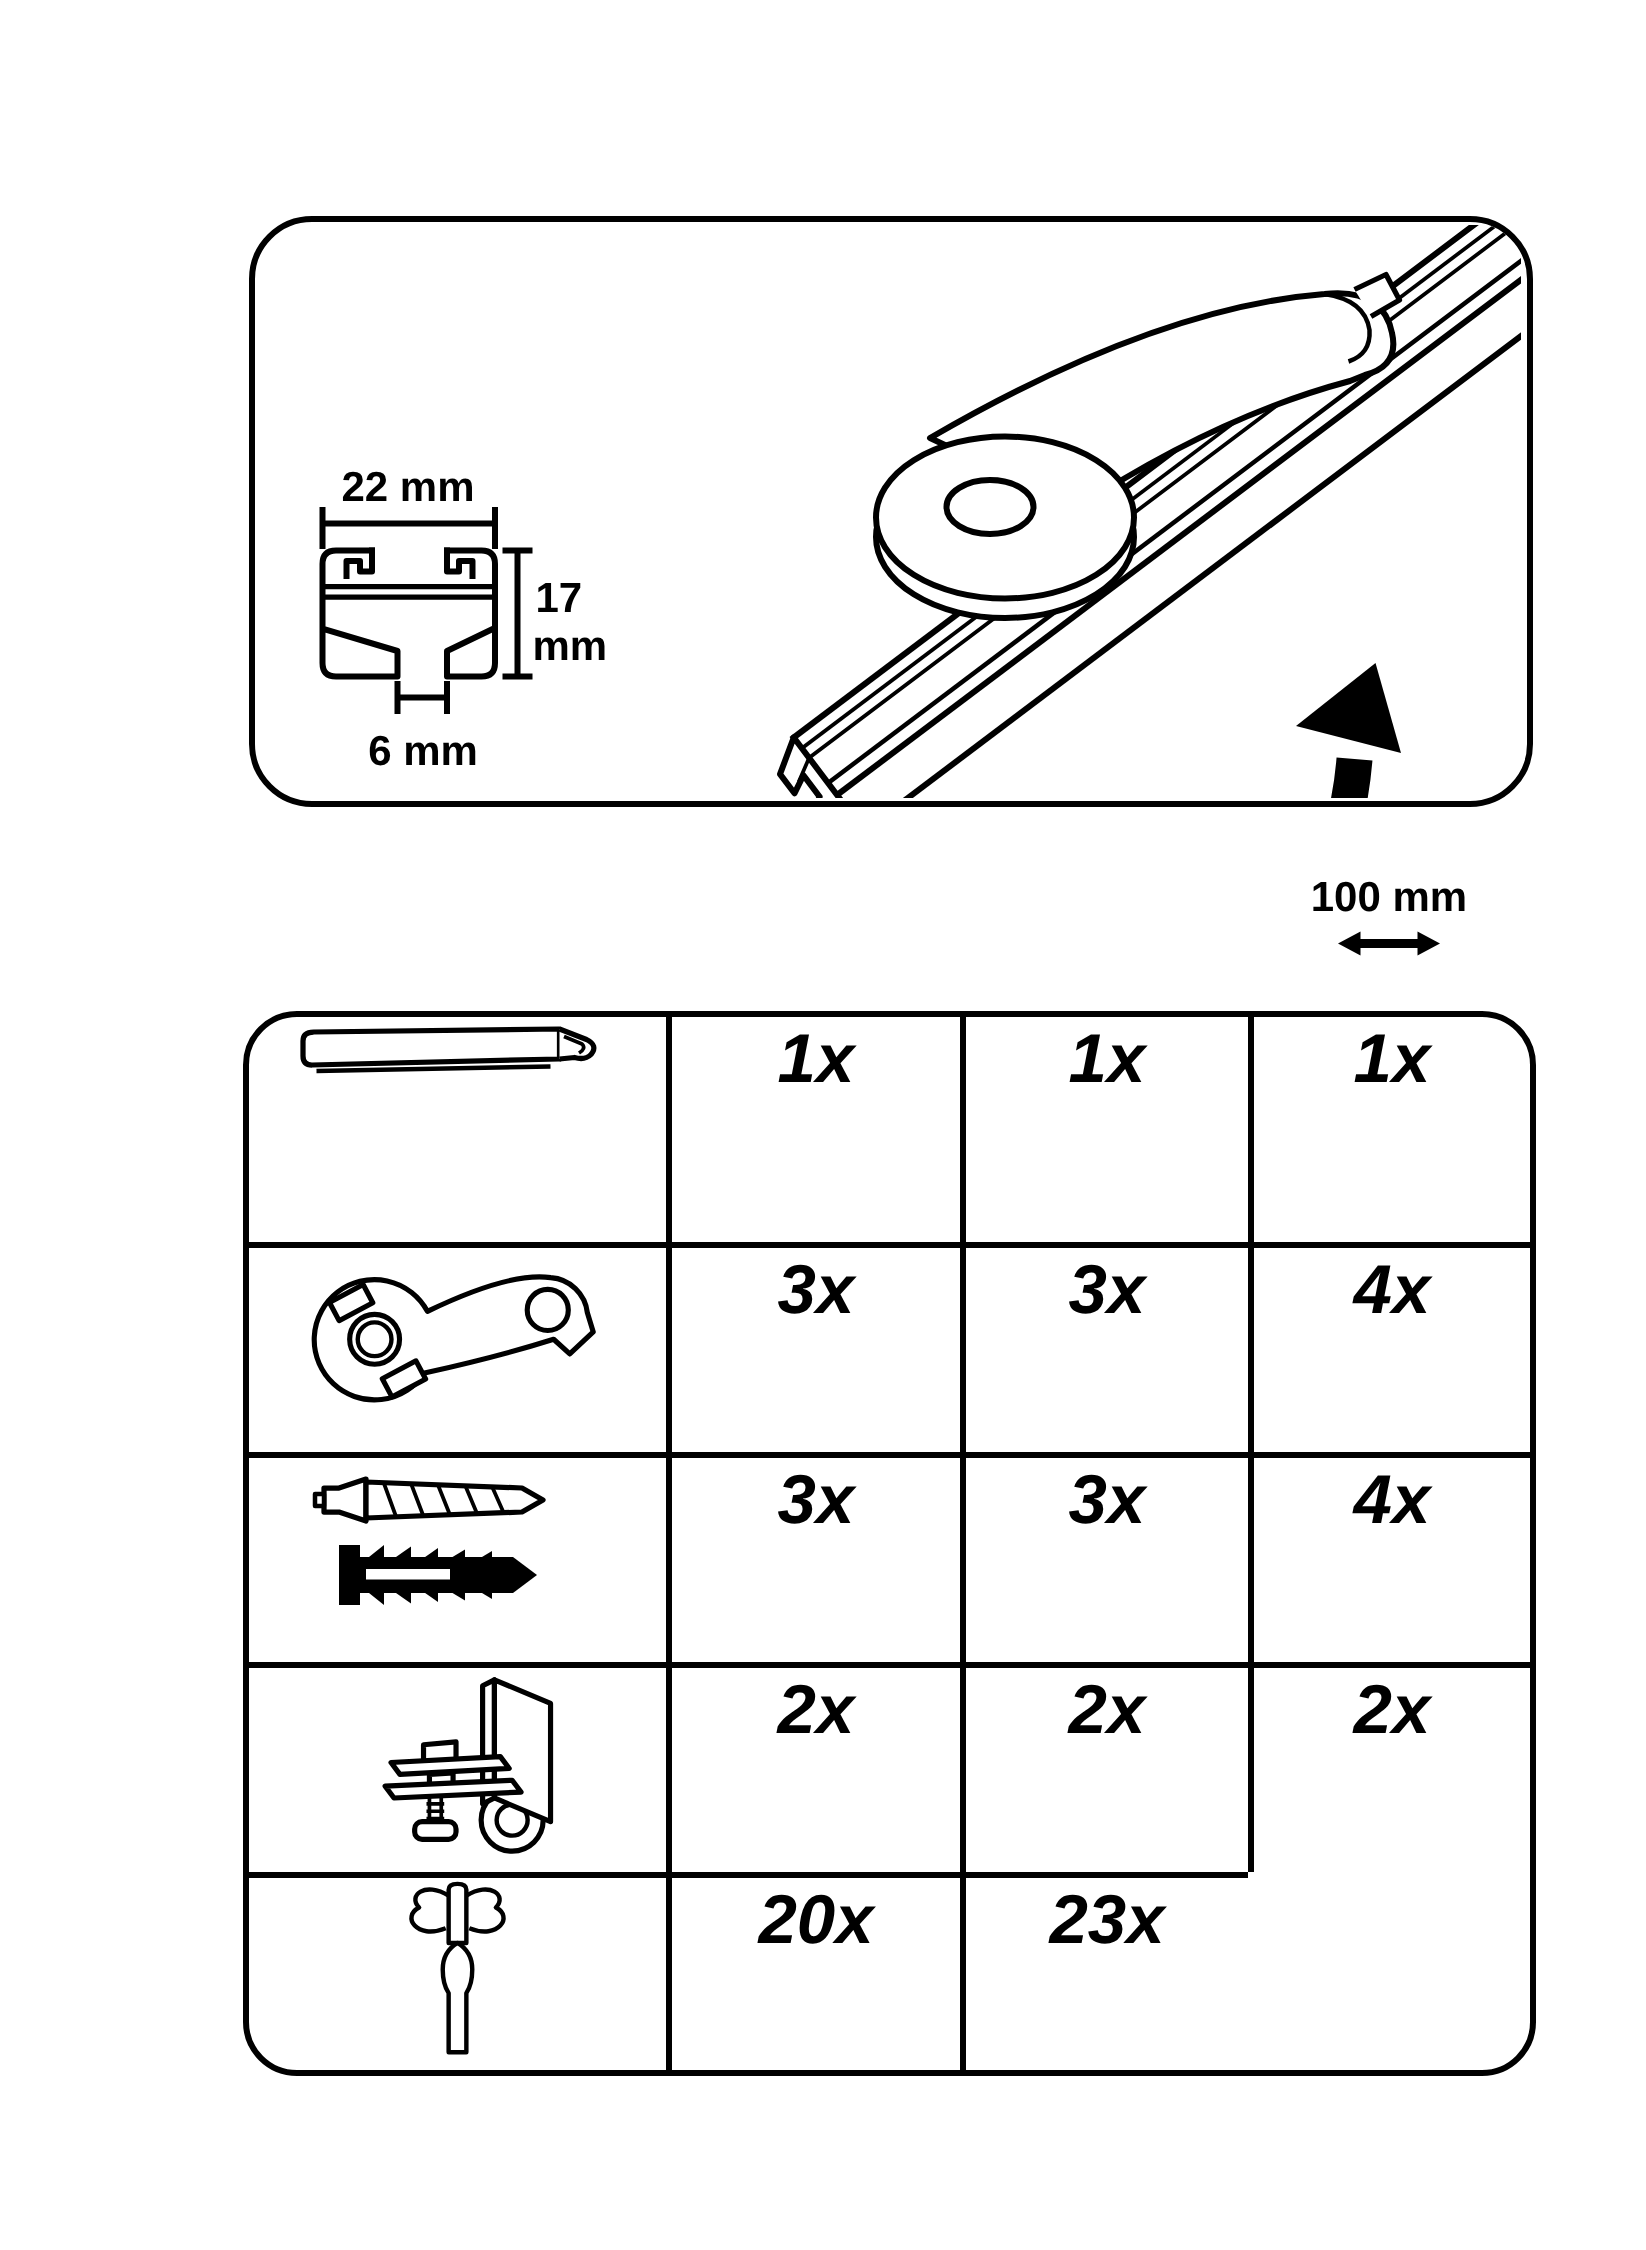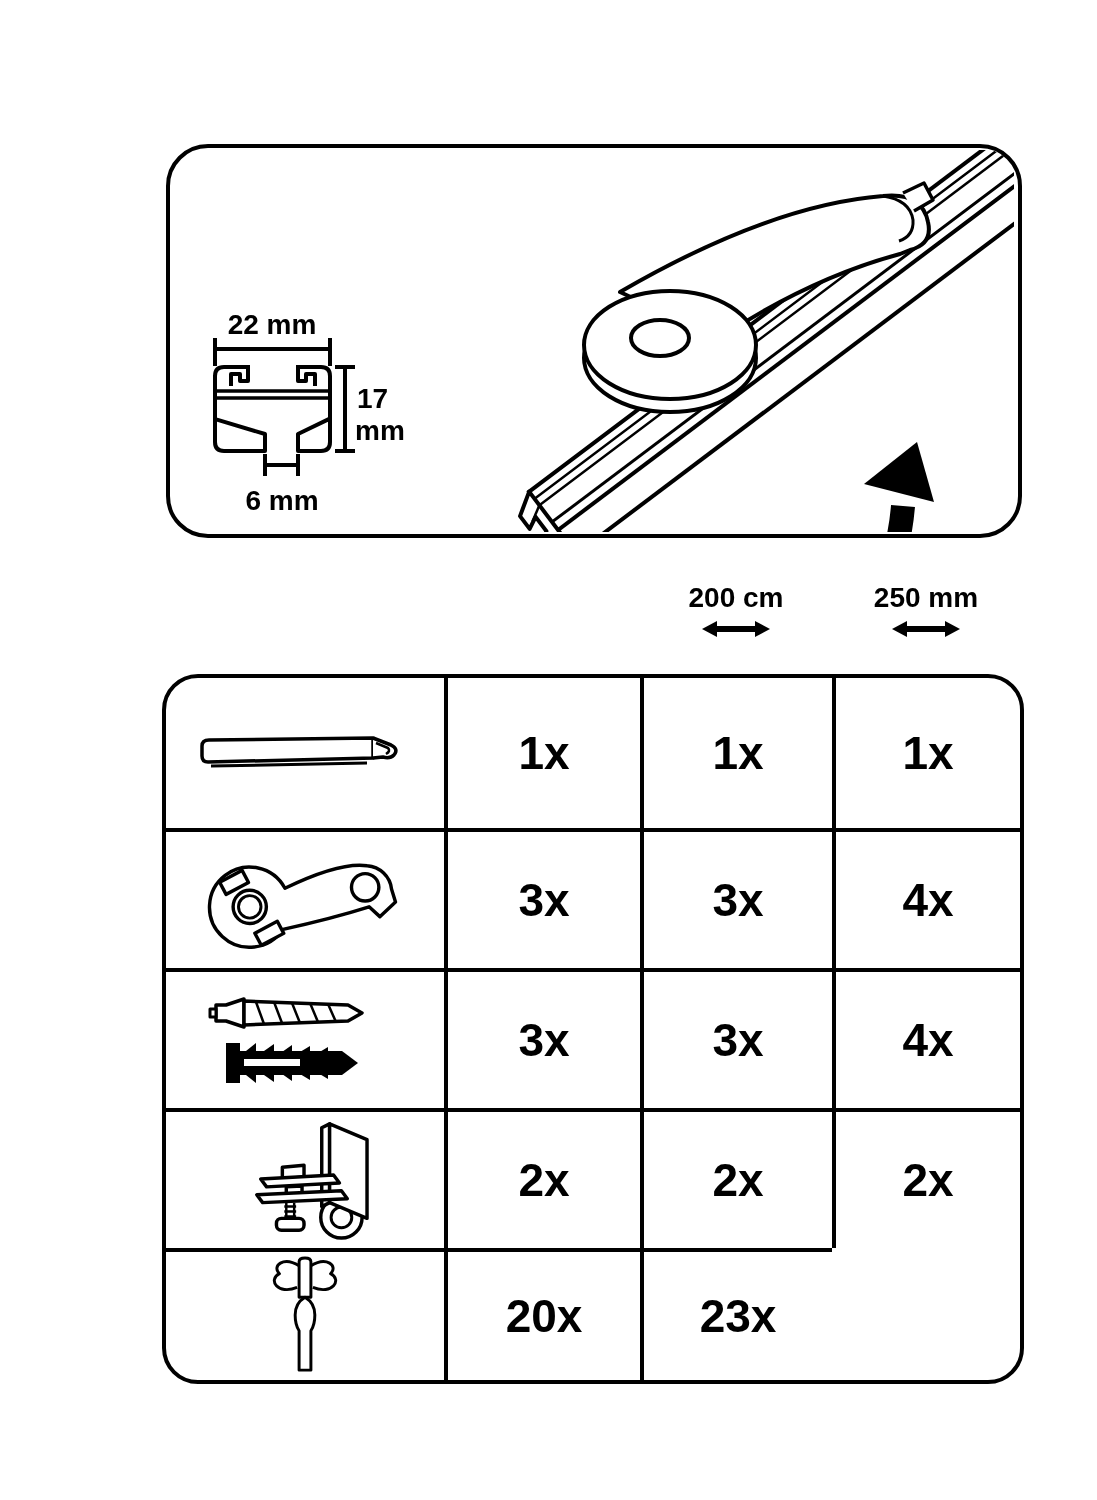--- a/index.html
+++ b/index.html
@@ -22,22 +22,22 @@
   .size-header .arr{margin-top:8px;}
 
   
   .parts-table{
     position:absolute;left:118px;top:674px;width:854px;height:702px;
     border:4px solid #000;border-radius:36px;background:#fff;overflow:hidden;
     display:grid;grid-template-columns:278px 196px 192px 1fr;
     grid-template-rows:150px 140px 140px 140px 1fr;
   }
   .cell{
-    display:flex;align-items:center;justify-content:center;
-    border-left:4px solid #000;border-top:4px solid #000;
+    display:flex;align-items:flex-start;justify-content:center;
+    border-left:4px solid #000;border-top:4px solid #000;font-style:italic;
   }
   .cell.c0{border-left:none;}
   .cell.r0{border-top:none;}
   .count{font-size:46px;font-weight:bold;letter-spacing:0px;}
 </style>
 </head>
 <body>
 
 <div class="canvas">
 
@@ -89,32 +89,22 @@
       <ellipse cx="200" cy="195" rx="86" ry="54" fill="#fff" stroke="#000" stroke-width="4"></ellipse>
       <ellipse cx="190" cy="188" rx="29" ry="18" fill="#fff" stroke="#000" stroke-width="4"></ellipse>
 
       <g>
         <path d="M330,512 Q424,468 433,356" fill="none" stroke="#000" stroke-width="24"></path>
         <polygon points="447,292 394,334 464,352" fill="#000"></polygon>
       </g>
     </svg>
   </div>
 
-  <div class="size-header" style="left:607px;">
-    <div class="lbl">200 cm</div>
-    <div class="arr">
-      <svg width="68" height="18" viewBox="0 0 68 18">
-        <path d="M12,9 H56" stroke="#000" stroke-width="6"></path>
-        <polygon points="15,1 0,9 15,17" fill="#000"></polygon>
-        <polygon points="53,1 68,9 53,17" fill="#000"></polygon>
-      </svg>
-    </div>
-  </div>
   <div class="size-header" style="left:797px;">
-    <div class="lbl">250 mm</div>
+    <div class="lbl">100 mm</div>
     <div class="arr">
       <svg width="68" height="18" viewBox="0 0 68 18">
         <path d="M12,9 H56" stroke="#000" stroke-width="6"></path>
         <polygon points="15,1 0,9 15,17" fill="#000"></polygon>
         <polygon points="53,1 68,9 53,17" fill="#000"></polygon>
       </svg>
     </div>
   </div>
 
   <div class="parts-table">

